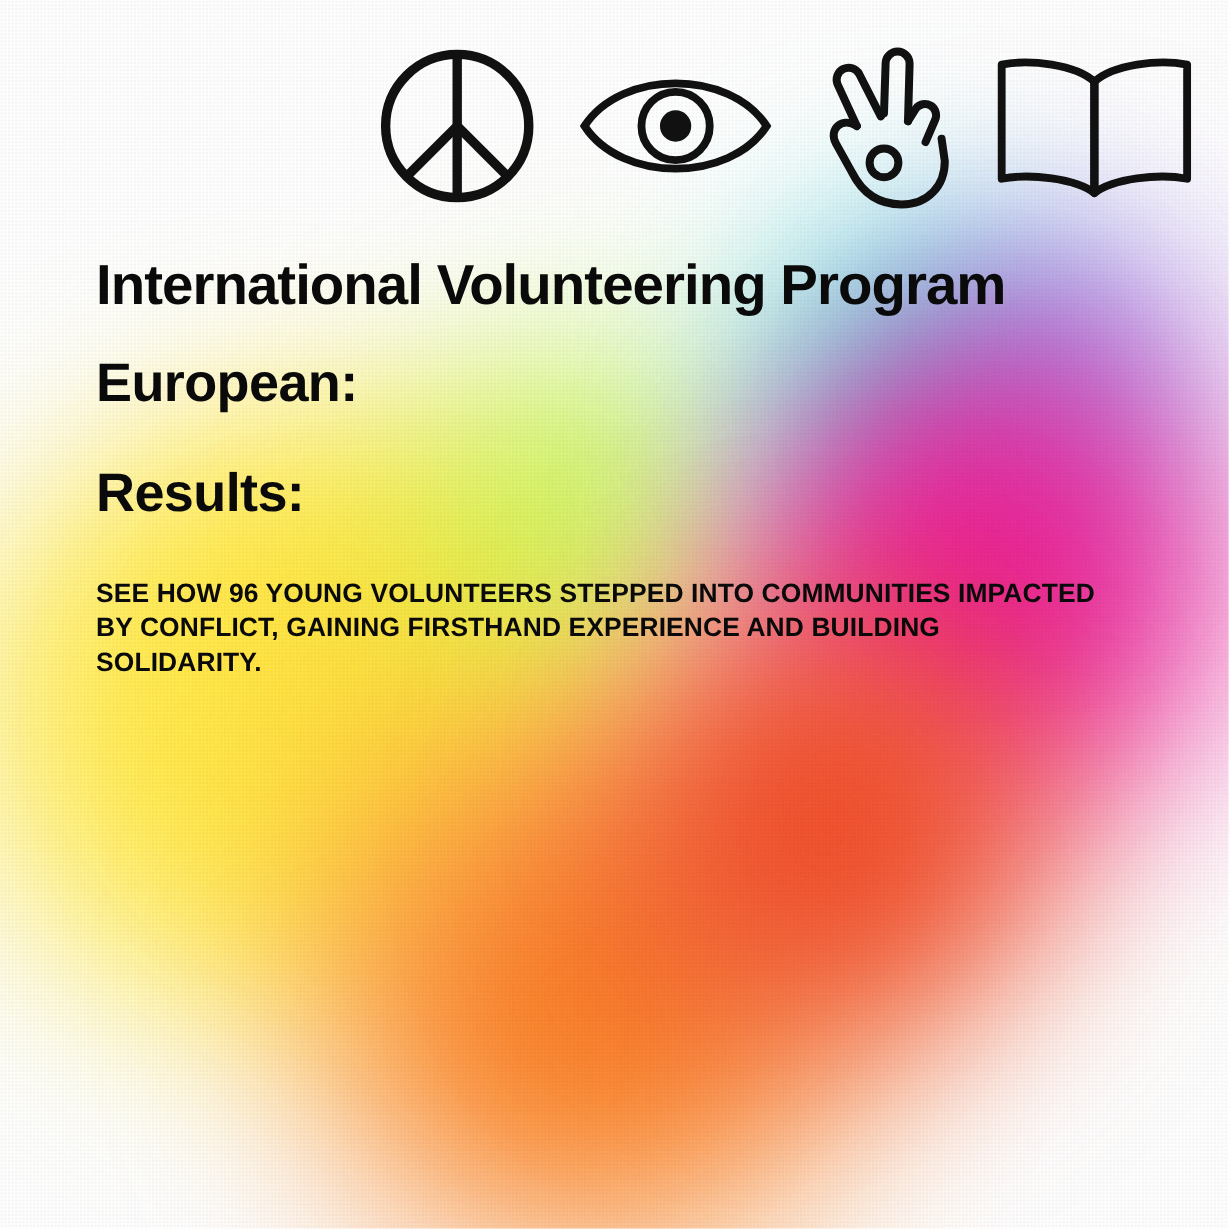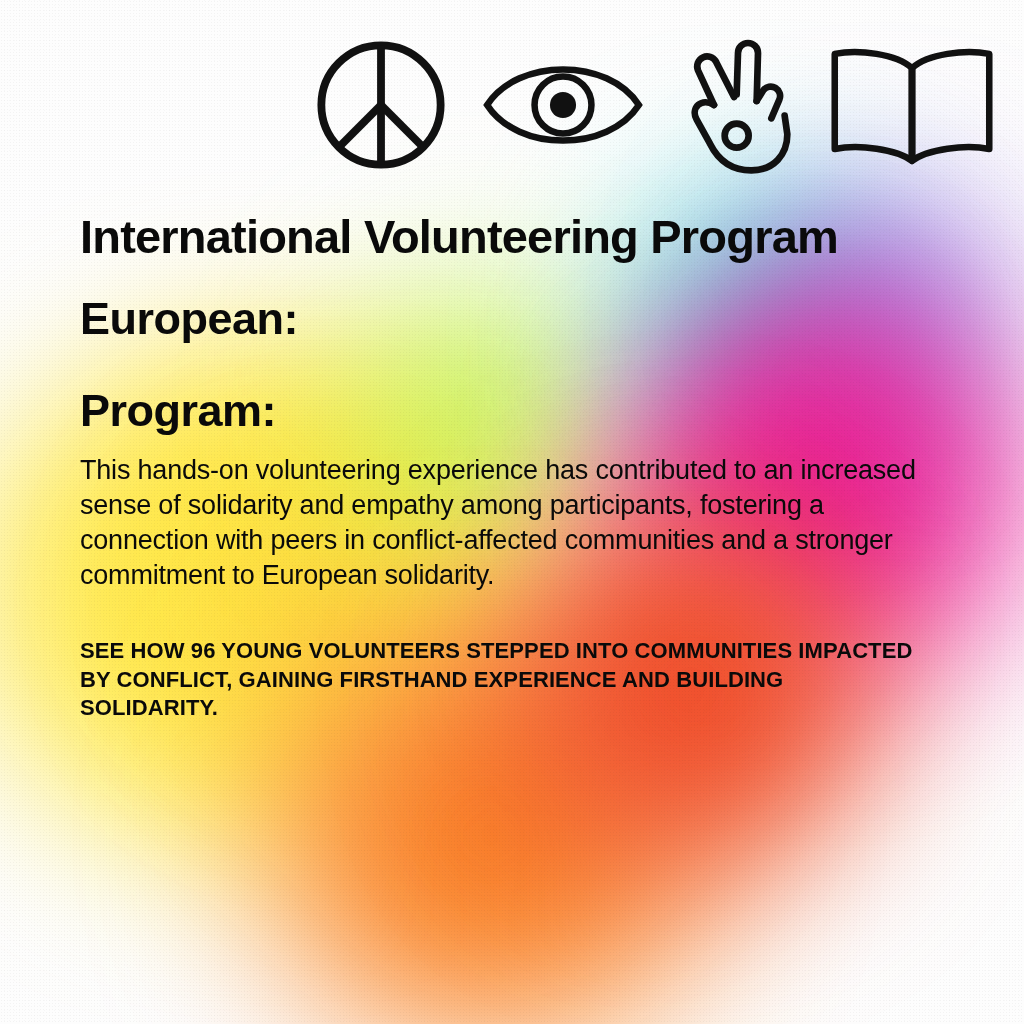--- a/index.html
+++ b/index.html
@@ -198,20 +198,19 @@
     </span>
 
   </div>
 
   <div class="content">
 
     <h1 class="title">International Volunteering Program</h1>
 
     <h2 class="heading">European:</h2>
 
-    <h2 class="heading heading-results">Program:</h2>
-    <p class="body">This hands-on volunteering experience has contributed to an increased sense of solidarity and empathy among participants, fostering a connection with peers in conflict-affected communities and a stronger commitment to European solidarity.</p>
+    <h2 class="heading heading-results">Results:</h2>
 
     <p class="caps">SEE HOW 96 YOUNG VOLUNTEERS STEPPED INTO COMMUNITIES IMPACTED BY CONFLICT, GAINING FIRSTHAND EXPERIENCE AND BUILDING SOLIDARITY.</p>
 
   </div>
 
 </div>
 
 </body></html>

